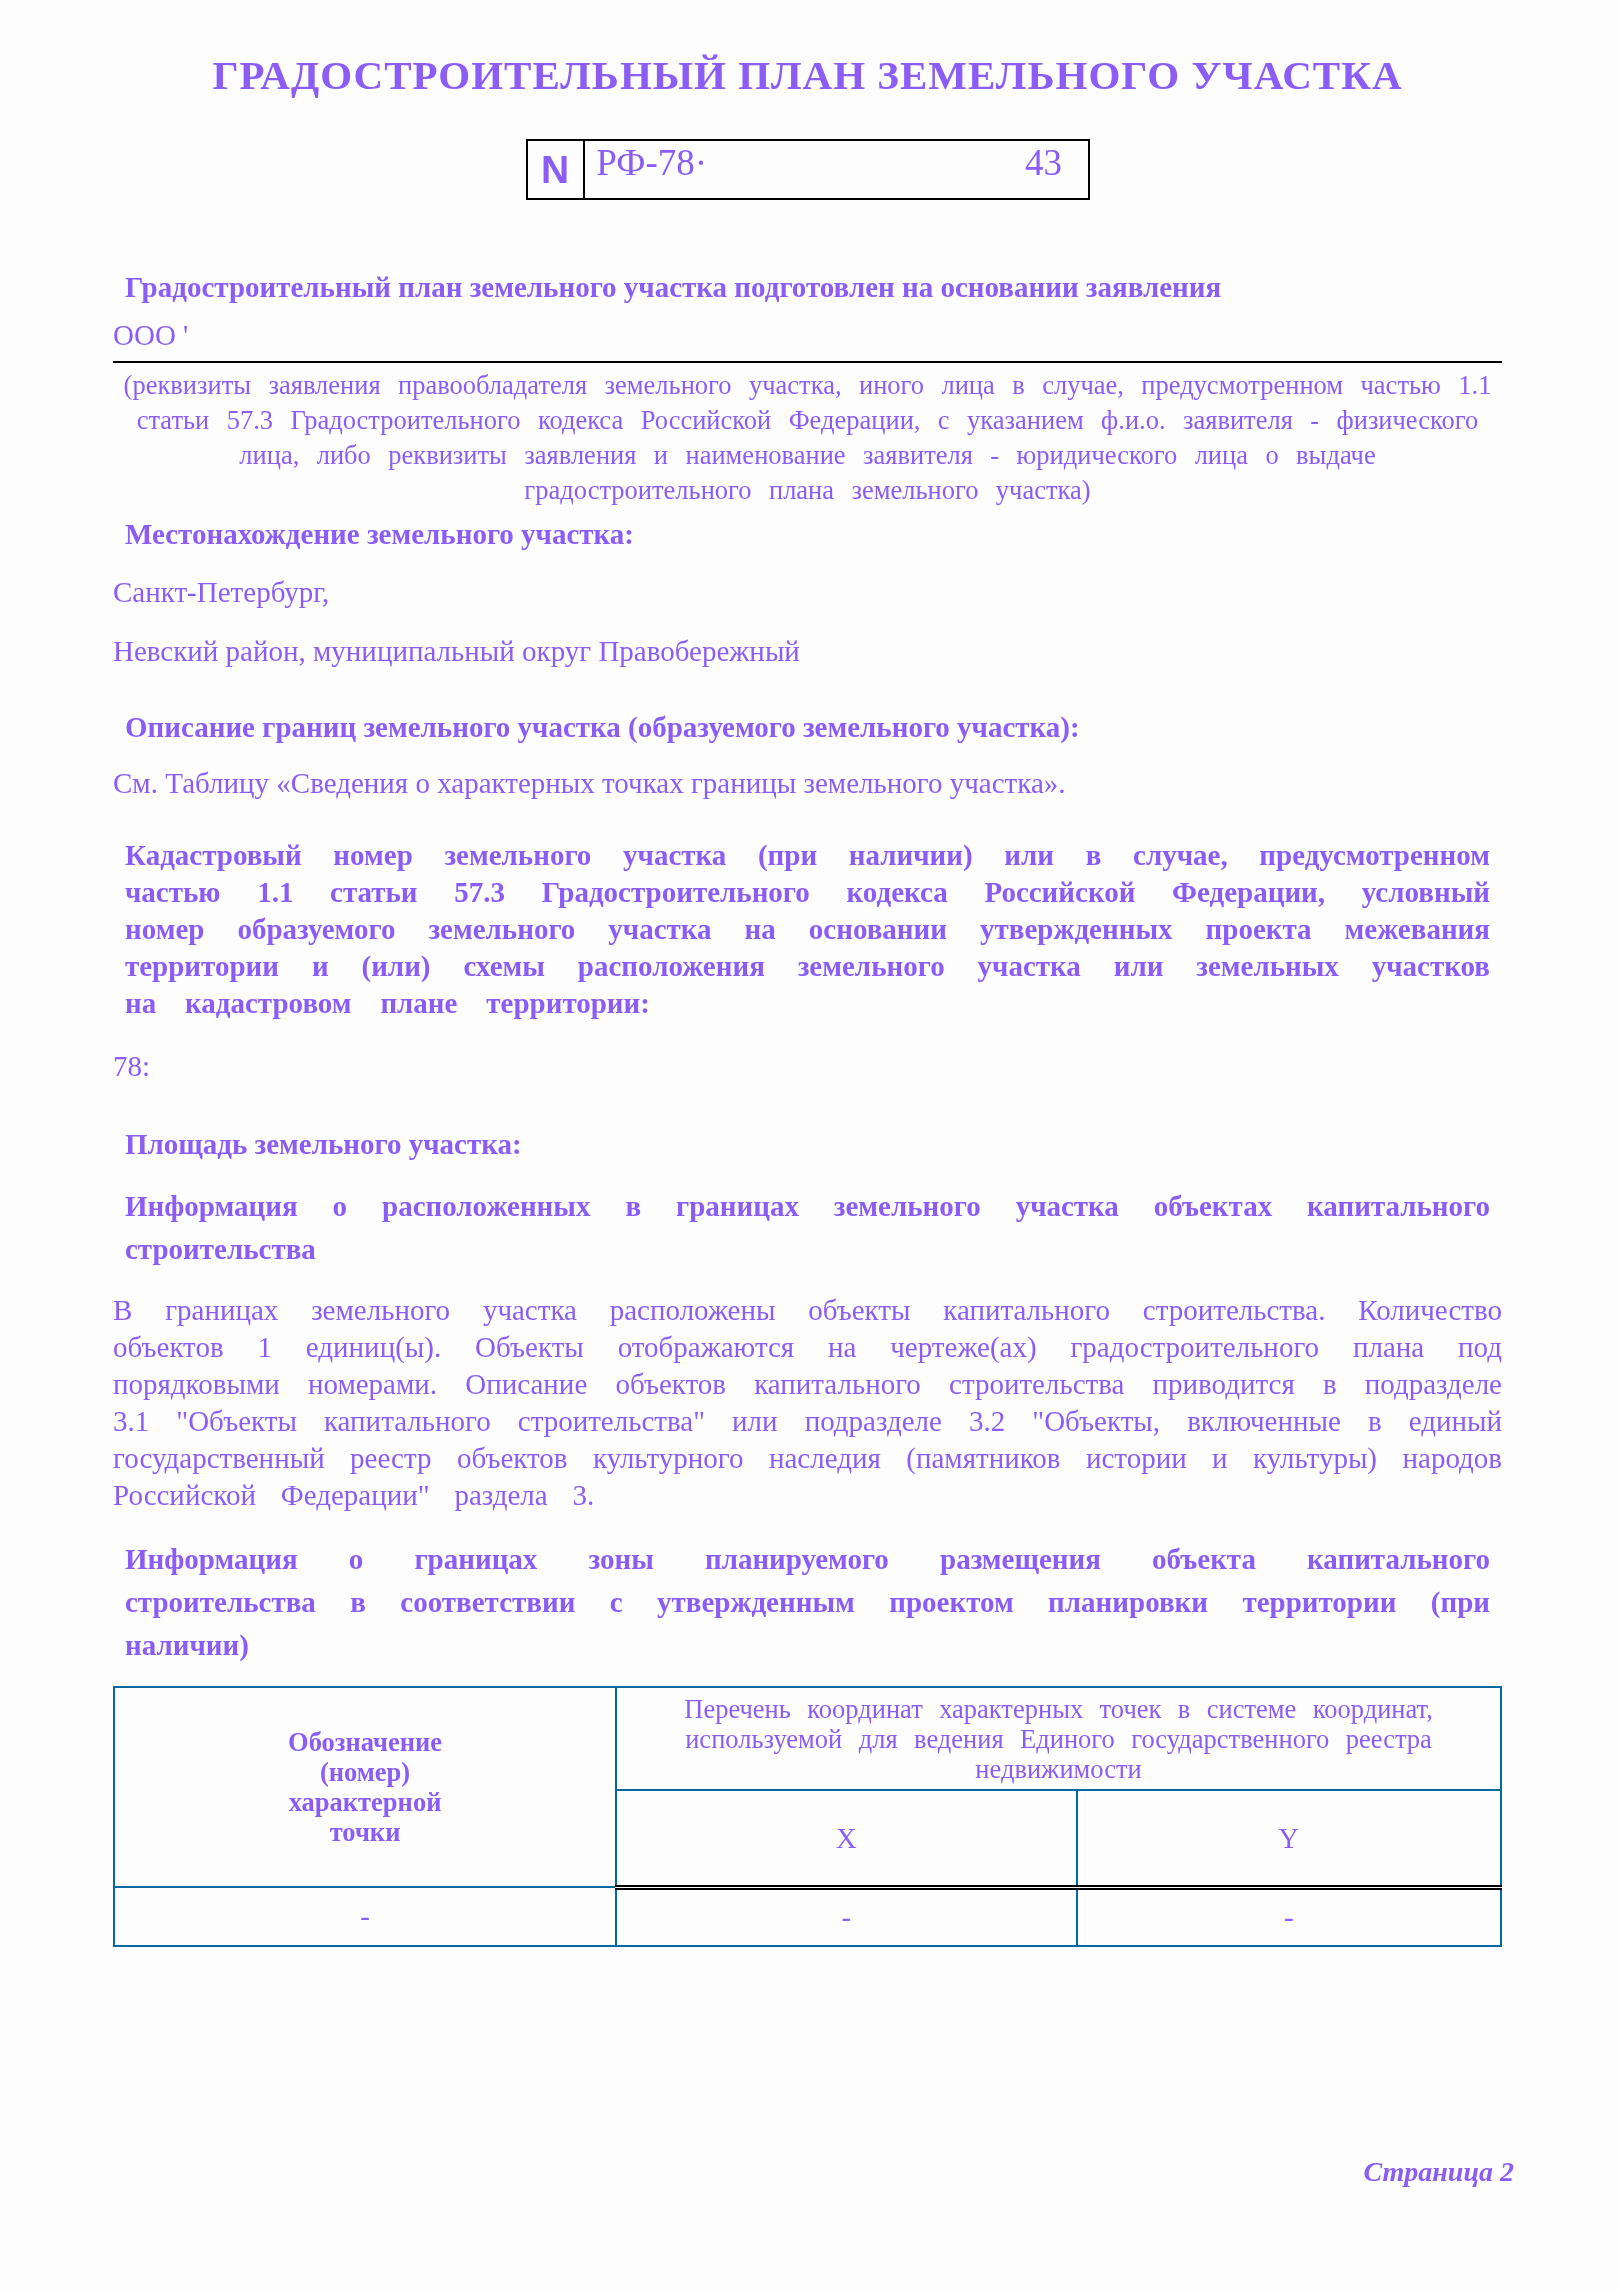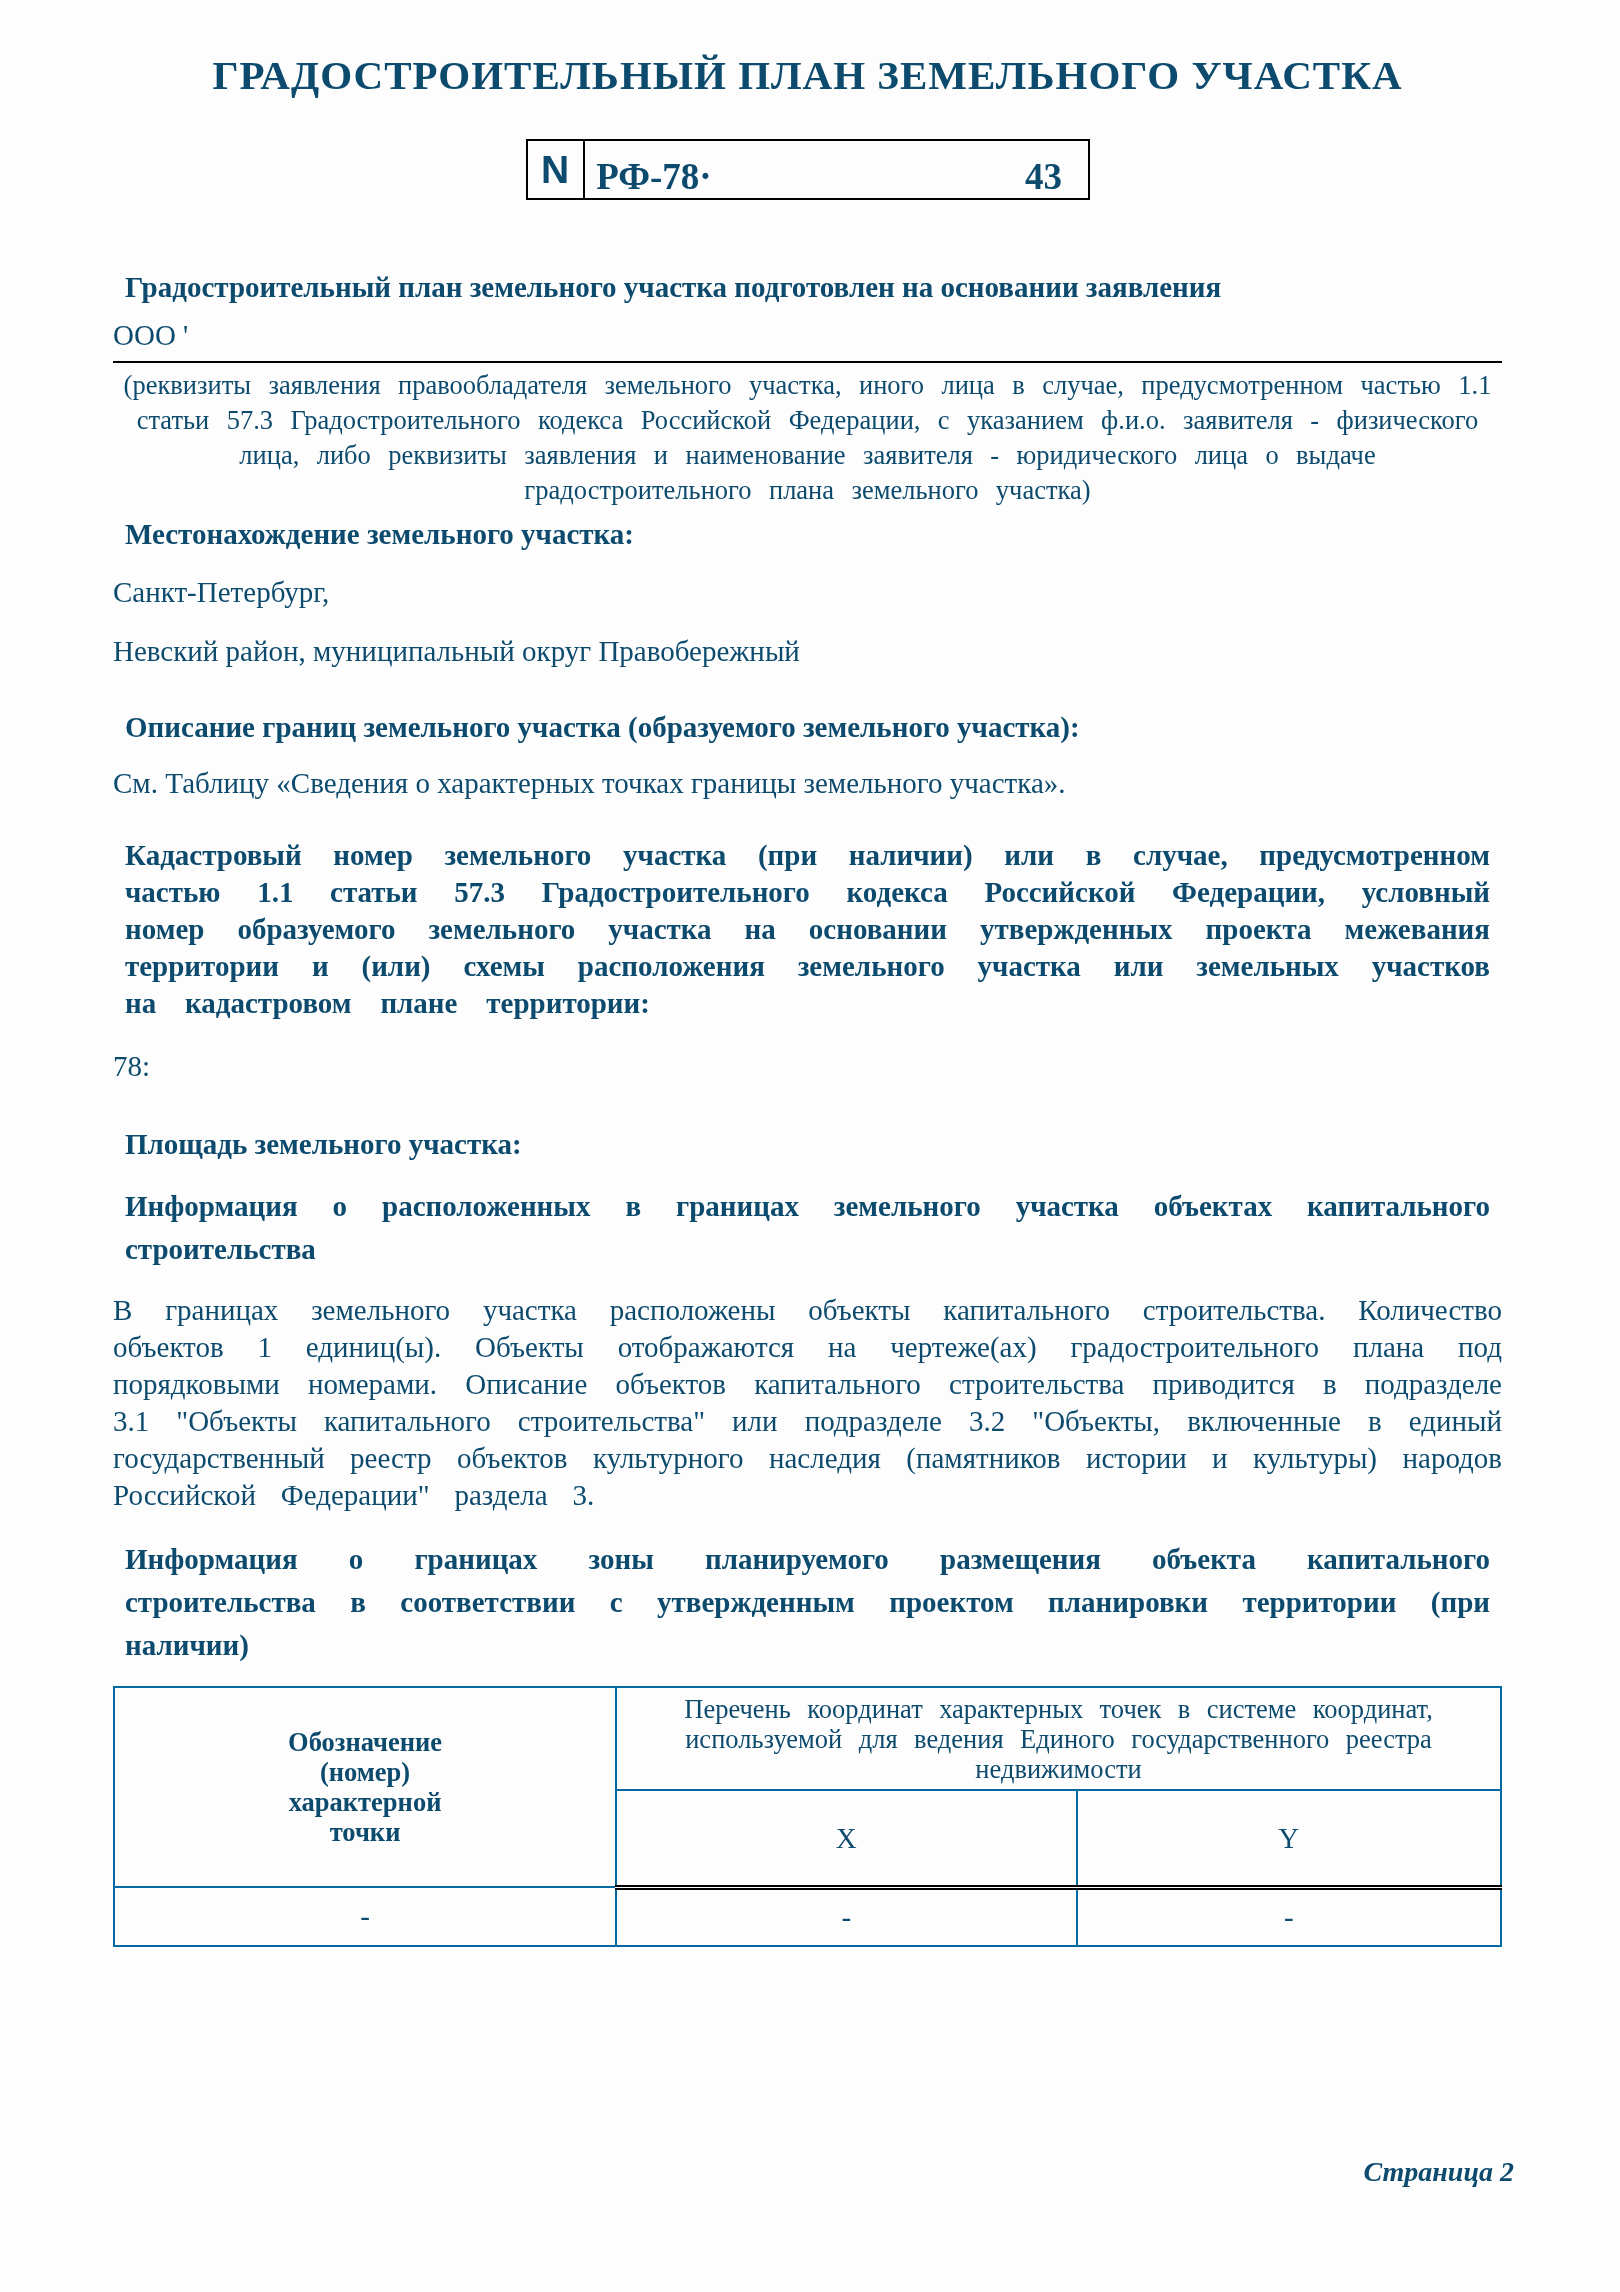--- a/index.html
+++ b/index.html
@@ -1,21 +1,21 @@
 <!DOCTYPE html>
 <html><head>
 <meta charset="utf-8">
 <style>
   html,body{margin:0;padding:0;background:#e8e8e8;}
   .page{
     position:relative;
     width:1620px;height:2293px;
     margin:0 auto;
     background:#fdfdfd;
-    color:#0c4a6e;
+    color:#8b5cf6;
     font-family:"Liberation Serif","DejaVu Serif",serif;
     overflow:hidden;
     box-sizing:border-box;
     padding:51px 118px 0 113px;
   }
   .title{
     margin:0;
     text-align:center;
     font-size:41px;
     font-weight:bold;
@@ -34,23 +34,23 @@
   .ncell{
     width:55px;
     border-right:2.9px solid #000;
     display:flex;align-items:center;justify-content:center;
     font-family:"Liberation Sans","DejaVu Sans",sans-serif;
     font-weight:bold;
     font-size:39px;
   }
   .nval{
     flex:1;
-    display:flex;align-items:flex-end;justify-content:space-between;
+    display:flex;align-items:flex-start;justify-content:space-between;
     padding:0 25.5px 0 11.8px;
-    font-weight:bold;
+    font-weight:normal;
     font-size:37px;
     border-radius:12px;
   }
   .h{
     margin:12px;
     font-weight:bold;
     font-size:29px;
     line-height:37px;
   }
   .t{

